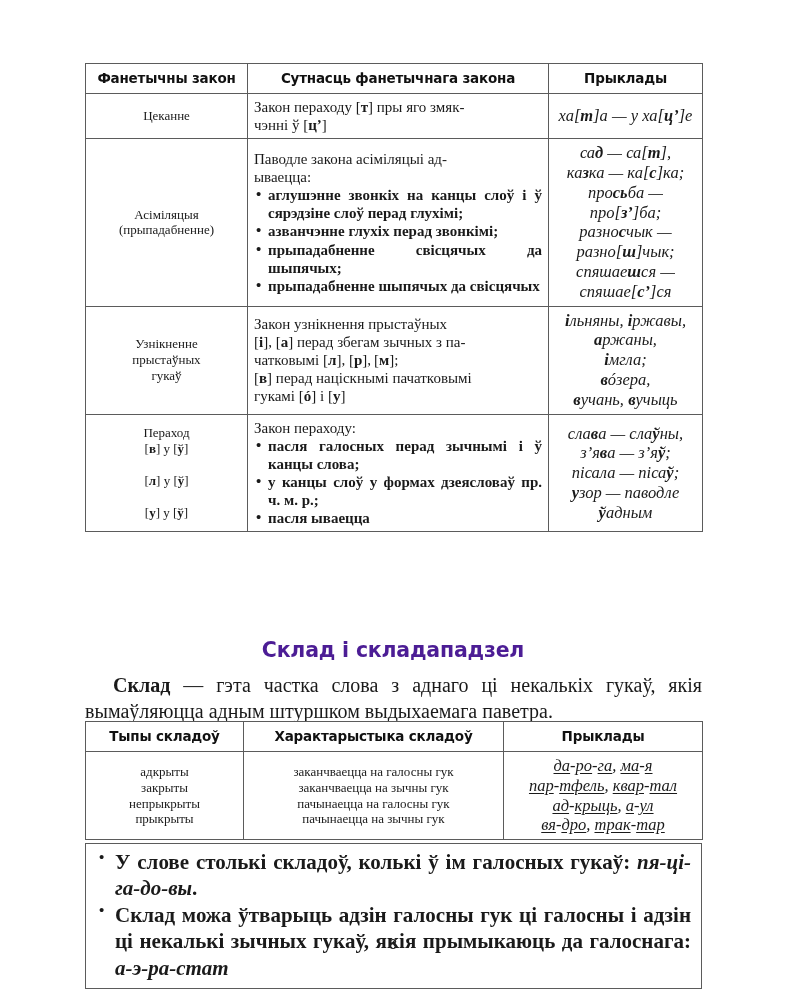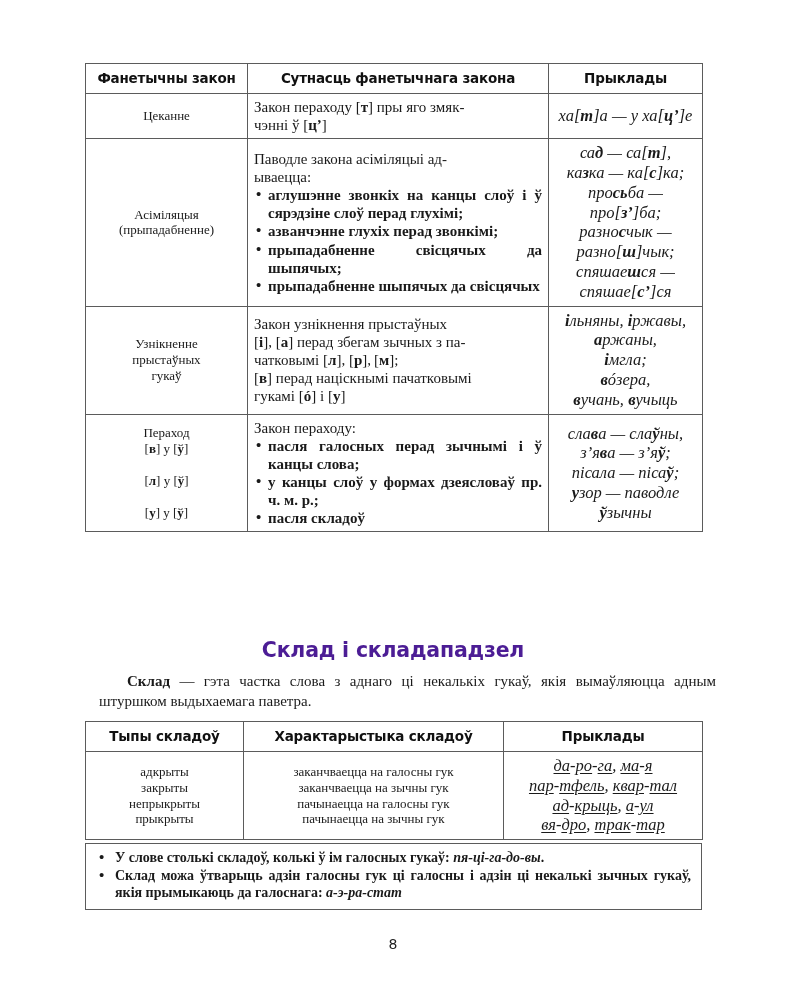--- a/index.html
+++ b/index.html
@@ -122,39 +122,39 @@
     text-align: center;
     font-family: "DejaVu Sans", "Liberation Sans", sans-serif;
     font-weight: bold;
     font-size: 20.5px;
     letter-spacing: -0.2px;
     color: #4c1d95;
   }
 
   #definition-paragraph {
     position: absolute;
-    left: 99px;
+    left: 85px;
     top: 672px;
     width: 617px;
-    font-size: 15px;
+    font-size: 20px;
     line-height: 1.30;
     text-align: justify;
     text-indent: 28px;
   }
 
   
   #notes-box {
     position: absolute;
     left: 85px;
     top: 843px;
     width: 617px;
     box-sizing: border-box;
     border: 1.6px solid #5b5b5b;
     padding: 5px 10px 7px 12px;
-    font-size: 14px;
+    font-size: 21px;
     line-height: 1.26;
   }
   #notes-box ul.bullets > li { padding-left: 17px; }
   #notes-box ul.bullets > li::before { left: 1px; }
 
   
   #page-number {
     position: absolute;
     left: 0;
     top: 936px;
@@ -245,29 +245,29 @@
             [<b>в</b>] у [<b>ў</b>]<br><br>
             [<b>л</b>] у [<b>ў</b>]<br><br>
             [<b>у</b>] у [<b>ў</b>]
           </span>
         </td>
         <td class="cell-desc">
           <span class="lead">Закон пераходу:</span>
           <ul class="bullets">
             <li>пасля галосных перад зычнымі і ў канцы слова;</li>
             <li>у канцы слоў у формах дзея­словаў пр. ч. м. р.;</li>
-            <li>пасля складоў</li>
+            <li>пасля ываецца</li>
           </ul>
         </td>
         <td class="cell-ex">
           <span class="ex-line"><i>сла</i><b>в</b><i>а — сла</i><b>ў</b><i>ны,</i></span>
           <span class="ex-line"><i>з’я</i><b>в</b><i>а — з’я</i><b>ў</b><i>;</i></span>
           <span class="ex-line"><i>пісала — піса</i><b>ў</b><i>;</i></span>
           <span class="ex-line"><b><i>у</i></b><i>зор — паводле</i></span>
-          <span class="ex-line"><b><i>ў</i></b><i>зычны</i></span>
+          <span class="ex-line"><b><i>ў</i></b><i>адным</i></span>
         </td>
       </tr>
 
     </tbody>
   </table>
 
   <div id="section-heading">Склад і складападзел</div>
 
   <div id="definition-paragraph"><b>Склад</b><span> — гэта частка слова з аднаго ці некалькіх гукаў, якія вымаўляюцца адным штуршком выдыхаемага паветра.</span></div>
 

